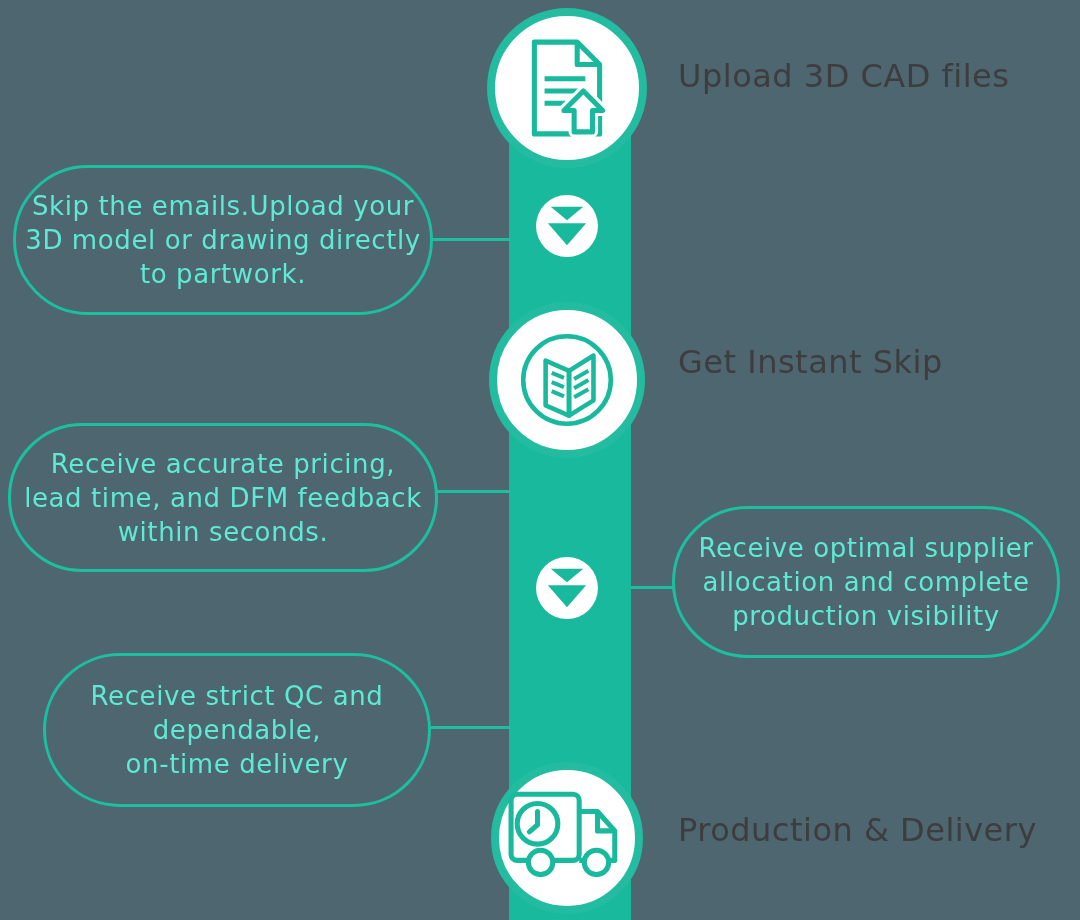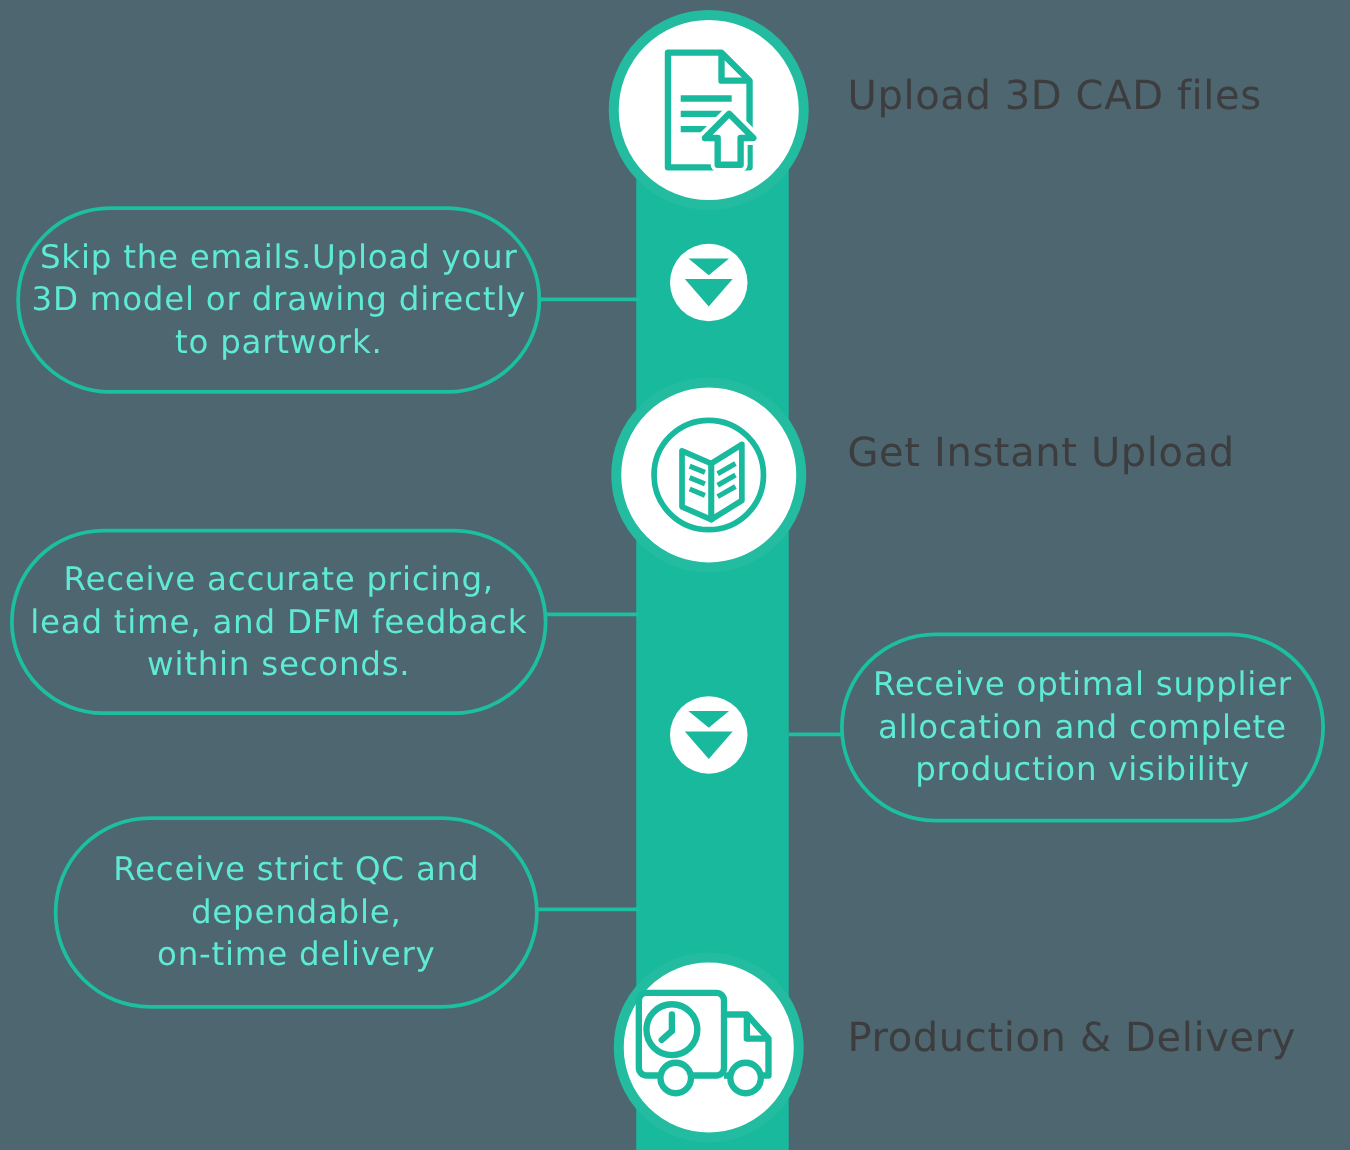--- a/index.html
+++ b/index.html
@@ -78,21 +78,21 @@
 
   <div class="big-circle" id="c2">
     <svg width="112" height="112" viewBox="0 0 110 110">
       <circle cx="55" cy="55" r="43" fill="none" stroke="#18B99D" stroke-width="4.5"></circle>
       <path d="M34 36 L57 46 V90 L34 80 Z" fill="none" stroke="#18B99D" stroke-width="4.5" stroke-linejoin="round"></path>
       <path d="M81 31 L57 46 V90 L81 75 Z" fill="none" stroke="#18B99D" stroke-width="4.5" stroke-linejoin="round"></path>
       <path d="M40 48 L52 53 M40 57 L52 62 M40 66 L52 71" stroke="#18B99D" stroke-width="4"></path>
       <path d="M62 54 L76 46 M62 63 L76 55 M62 72 L76 64" stroke="#18B99D" stroke-width="4"></path>
     </svg>
   </div>
-  <div class="heading" id="h2">Get Instant Upload</div>
+  <div class="heading" id="h2">Get Instant Skip</div>
 
   <div class="arrow-circle" id="a2">
     <svg width="44" height="42" viewBox="0 0 46 42">
       <polygon points="6,1 40,1 23,15" fill="#18B99D"></polygon>
       <polygon points="3,18 43,18 23,41" fill="#18B99D"></polygon>
     </svg>
   </div>
 
   <div class="big-circle" id="c3">
     <svg width="122" height="98" viewBox="0 0 120 96">

